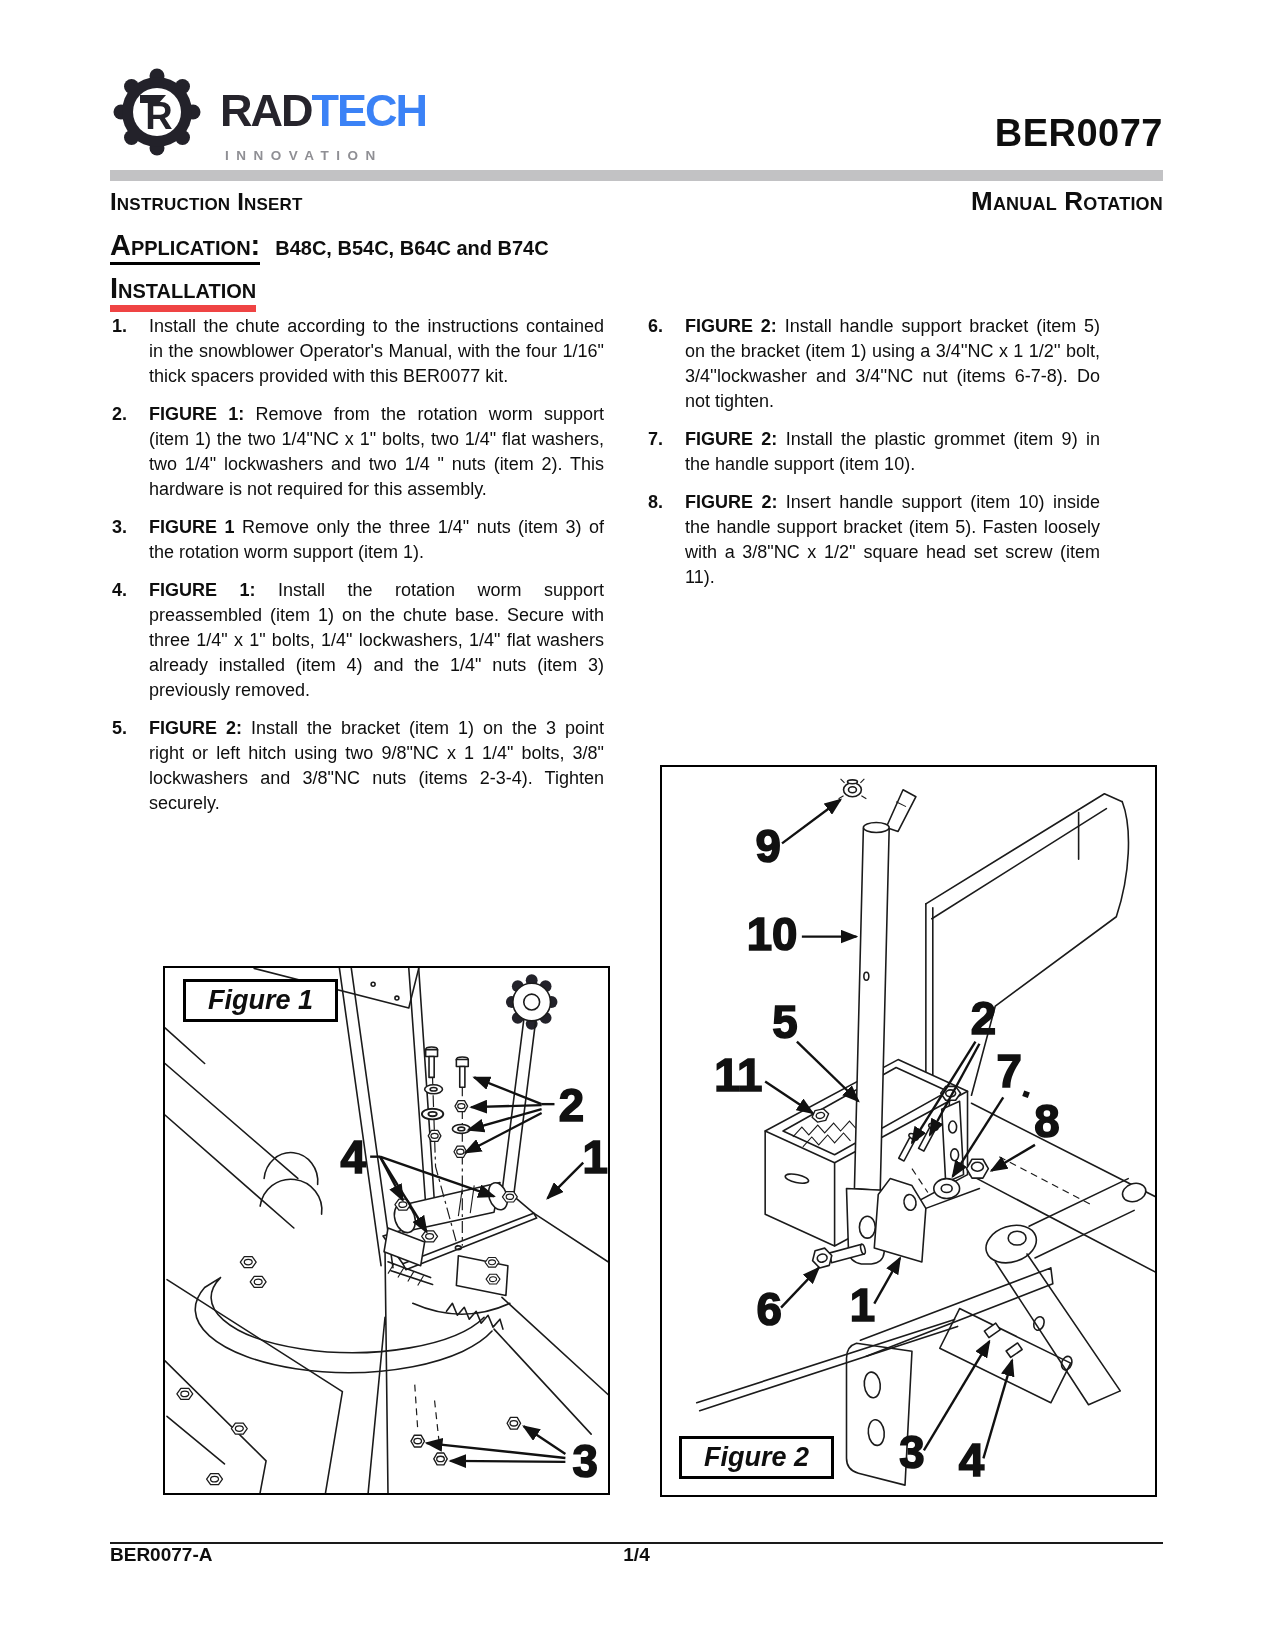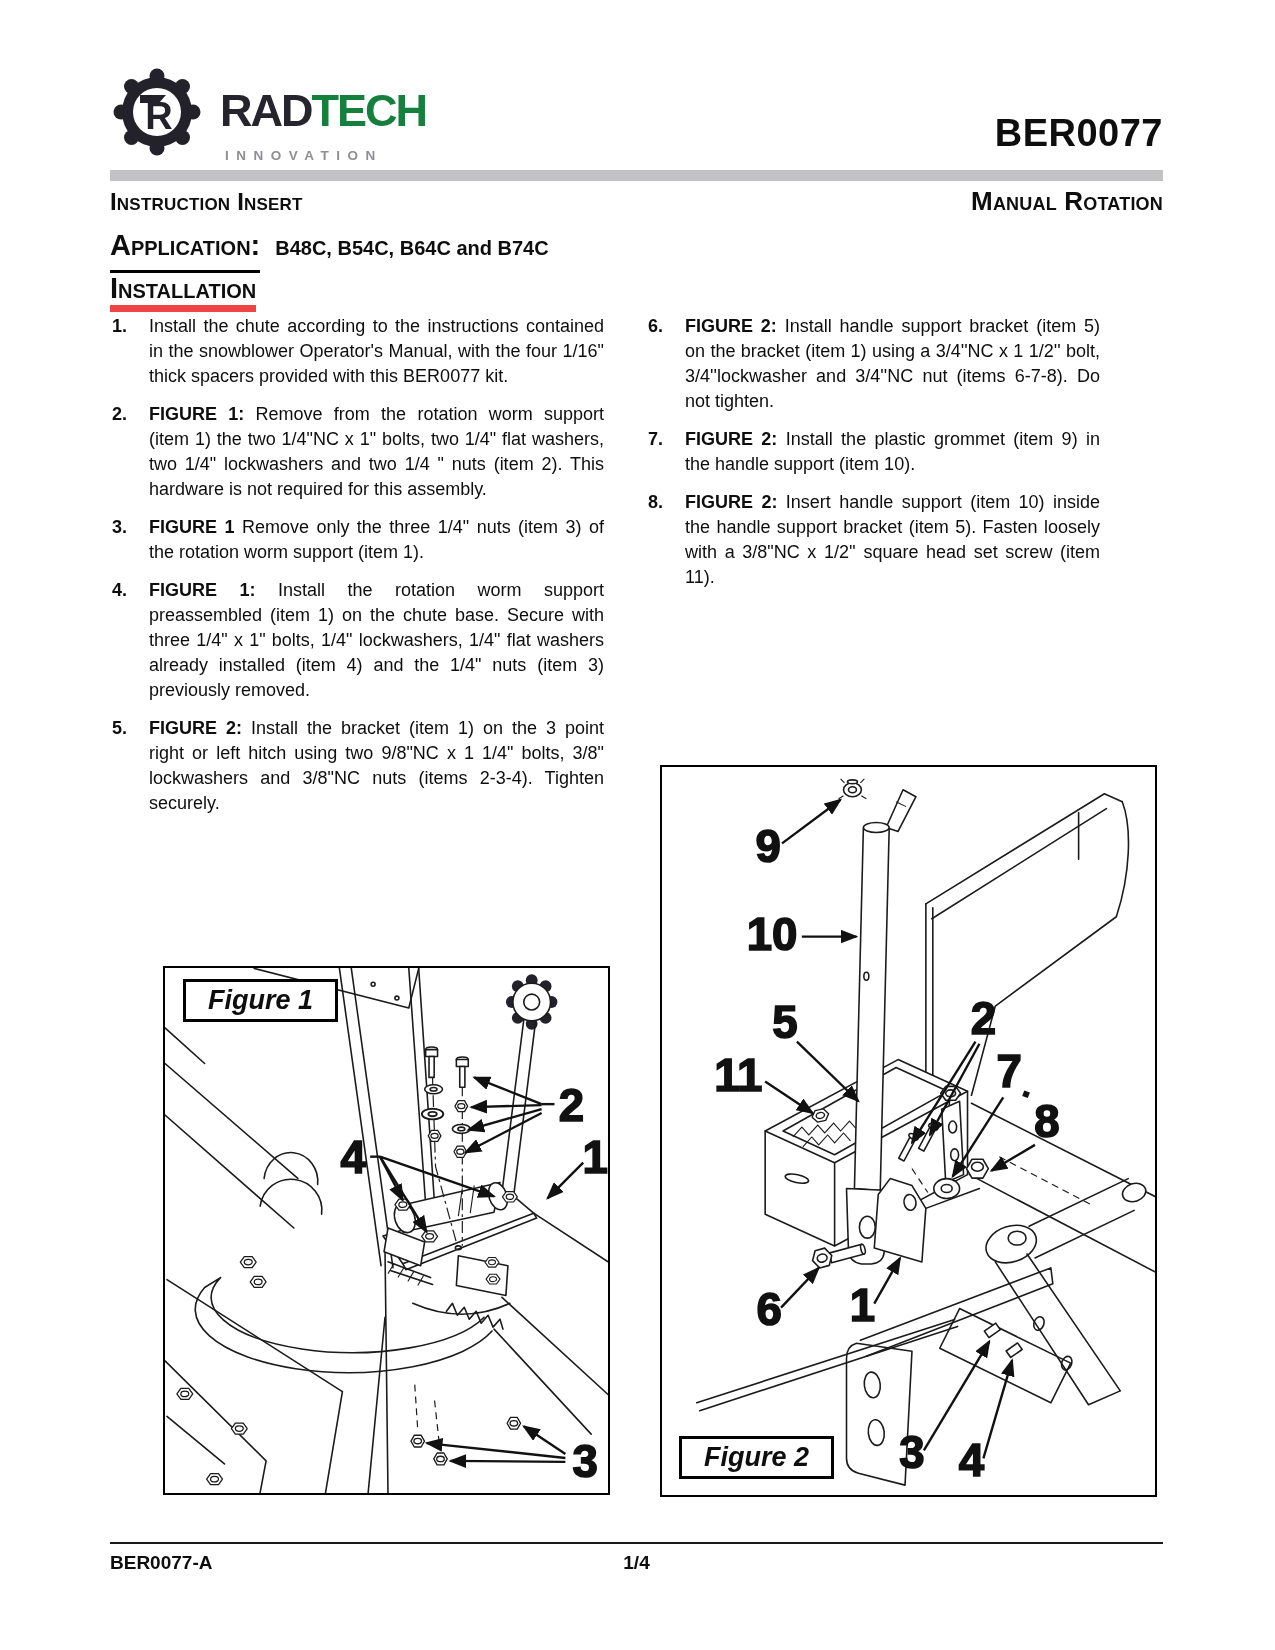--- a/index.html
+++ b/index.html
@@ -4,32 +4,32 @@
 <style>
   *{margin:0;padding:0;box-sizing:border-box}
   html,body{width:1275px;height:1650px;background:#fff;overflow:hidden}
   body{font-family:"Liberation Sans",sans-serif;color:#0e0e0e;position:relative}
 
   
   .logo{position:absolute;left:110px;top:64px;display:flex;align-items:flex-start;gap:16px}
   .wordmark{padding-top:24px;line-height:1}
   .brand{font-size:45px;font-weight:bold;letter-spacing:-2px;white-space:nowrap}
   .brand .rad{color:#26242c}
-  .brand .tech{color:#15803d}
+  .brand .tech{color:#3b82f6}
   .tagline{font-size:13.5px;font-weight:bold;letter-spacing:7.5px;color:#8f8f94;margin-top:16px;padding-left:5px}
   .doc-code{position:absolute;right:112px;top:112px;font-size:38px;font-weight:bold;letter-spacing:.5px}
   .bar{position:absolute;left:110px;top:170px;width:1053px;height:11px;background:#c2c2c4}
   .subheader{position:absolute;left:110px;top:186px;width:1053px;display:flex;justify-content:space-between;align-items:baseline}
   .sc{font-variant:small-caps}
   .sheet-title{font-size:24px;font-weight:bold;letter-spacing:.2px}
   .doc-title{font-size:26px;font-weight:bold;letter-spacing:.2px}
 
   
   .application{position:absolute;left:110px;top:229px;display:flex;align-items:baseline;gap:15px}
-  .app-label{font-size:29px;font-weight:bold;border-bottom:3px solid #000;padding-bottom:8px;line-height:1.15}
+  .app-label{font-size:29px;font-weight:bold;border-bottom:3px solid #000;padding-bottom:0px;line-height:1.15}
   .app-models{font-size:20px;font-weight:bold}
   .installation{position:absolute;left:110px;top:272px;font-size:29px;font-weight:bold;border-bottom:7px solid #ef4444;line-height:1.15}
 
   
   .columns{position:absolute;left:112px;top:314px;display:grid;grid-template-columns:492px 452px;column-gap:44px;align-items:start}
   .item{display:flex;margin-bottom:13px}
   .item .num{flex:none;width:37px;font-weight:bold;font-size:18px;line-height:25px}
   .item .body{flex:1;font-size:18px;line-height:25px;text-align:justify}
   .item .body b{font-weight:bold}
 
@@ -44,21 +44,21 @@
 
   .ln{fill:none;stroke:#1b1b1b;stroke-width:1.6;stroke-linejoin:round;stroke-linecap:round}
   .lnthin{fill:none;stroke:#1b1b1b;stroke-width:1.1}
   .dash{fill:none;stroke:#1b1b1b;stroke-width:1.2;stroke-dasharray:12 4 3 4}
   .dashs{fill:none;stroke:#1b1b1b;stroke-width:1.2;stroke-dasharray:7 5}
   .lead{fill:none;stroke:#111;stroke-width:2.4}
   .part{fill:#fff;stroke:#1b1b1b;stroke-width:1.6;stroke-linejoin:round}
   .callout{font-family:"Liberation Sans",sans-serif;font-size:46px;font-weight:bold;fill:#111;stroke:#111;stroke-width:1.6;paint-order:stroke;text-anchor:middle}
 
   
-  .footer{position:absolute;left:110px;top:1542px;width:1053px;border-top:2px solid #1a1a1a;padding-top:8px;font-size:19px}
+  .footer{position:absolute;left:110px;top:1542px;width:1053px;border-top:2px solid #1a1a1a;font-size:19px}
   .footer .row1{position:relative;height:27px;font-weight:bold}
   .footer .page-num{position:absolute;left:0;right:0;text-align:center;font-weight:bold}
   .footer .row2{font-weight:bold}
 </style>
 </head>
 <body>
 
 <div>
 
   <div class="logo">

